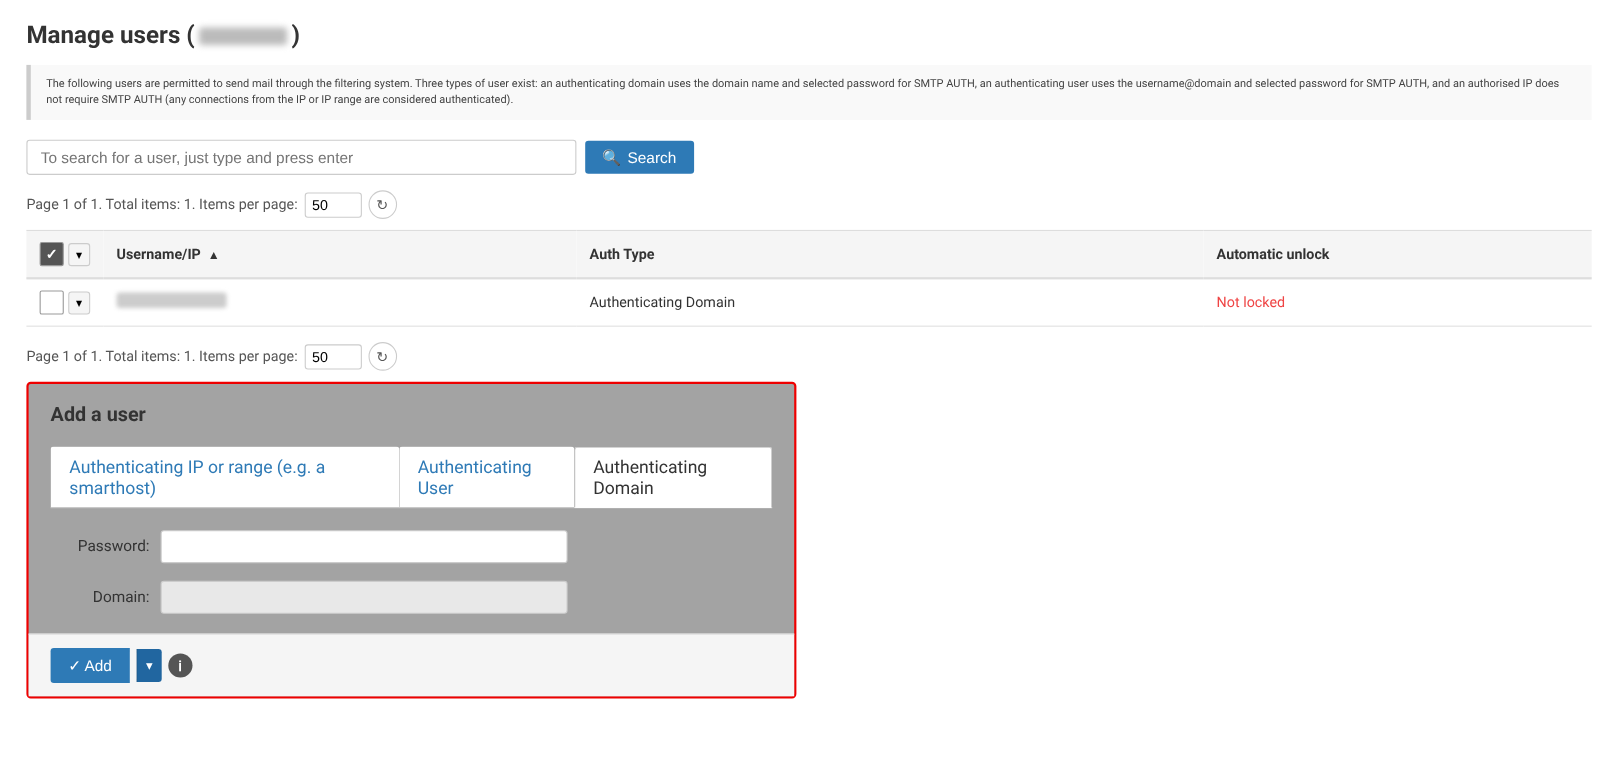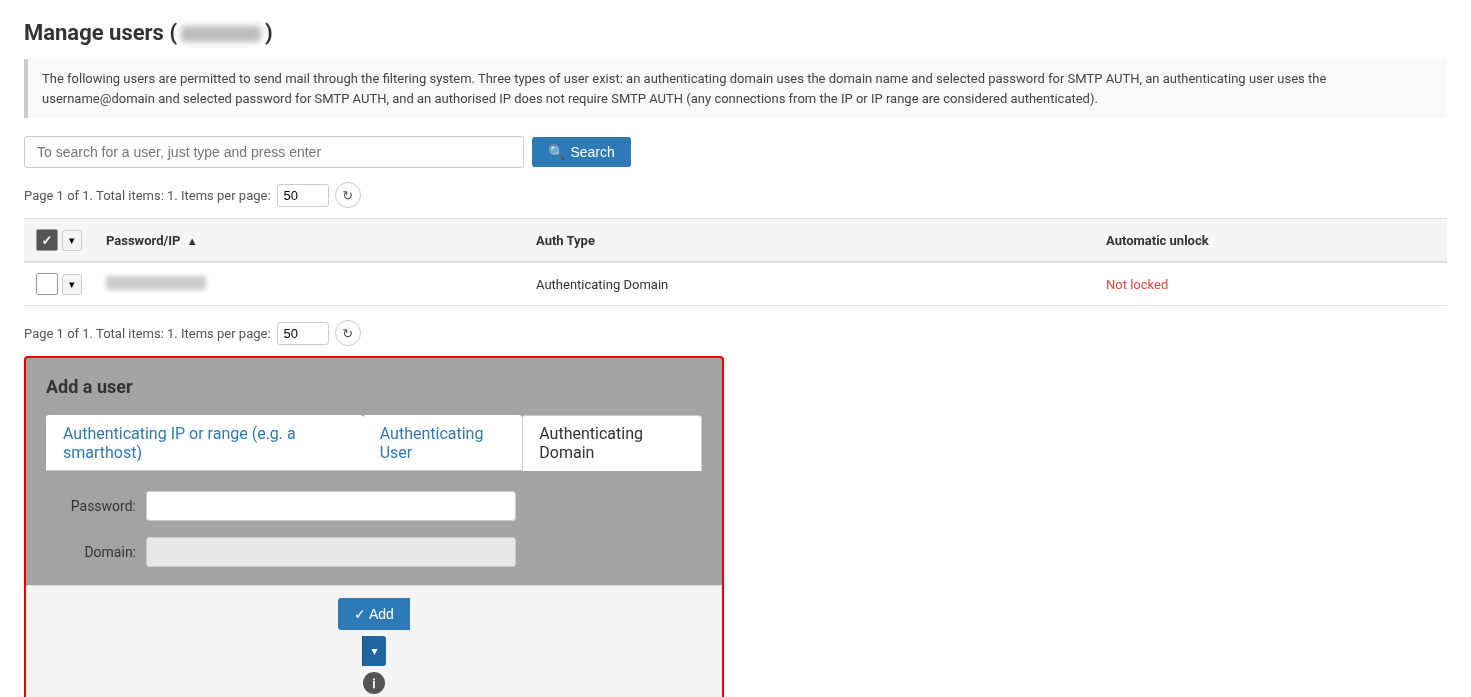--- a/index.html
+++ b/index.html
@@ -13,21 +13,21 @@
     h1 {
       font-size: 22px;
       font-weight: bold;
       margin-bottom: 14px;
     }
     .info-box {
       border-left: 4px solid #ccc;
       background: #f9f9f9;
       padding: 10px 14px;
       margin-bottom: 18px;
-      font-size: 13px;
+      font-size: 10px;
       color: #444;
       line-height: 1.5;
     }
     .search-row {
       display: flex;
       align-items: center;
       gap: 8px;
       margin-bottom: 14px;
     }
     .search-input {
@@ -208,21 +208,20 @@
       color: #999;
     }
     .add-user-footer {
       background: #f5f5f5;
       margin: 18px -20px 0 -20px;
       padding: 12px 20px;
       display: flex;
       align-items: center;
       gap: 6px;
       border-top: 1px solid #ddd;
-      flex-direction: column;
     }
     .add-btn {
       background: #2e7ab6;
       color: #fff;
       border: none;
       border-radius: 3px 0 0 3px;
       padding: 8px 16px;
       font-size: 14px;
       cursor: pointer;
       display: flex;
@@ -282,21 +281,21 @@
 <table>
   <thead>
     <tr>
       <th class="th-check-col">
         <div class="checkbox-cell">
           <span class="check-icon checked">✓</span>
           <button class="dropdown-btn">▾</button>
         </div>
       </th>
       <th class="th-username">
-        <span>Password/IP</span>
+        <span>Username/IP</span>
         <span class="sort-arrow">▲</span>
       </th>
       <th class="th-authtype">
         <span>Auth Type</span>
       </th>
       <th>
         <span>Automatic unlock</span>
       </th>
     </tr>
   </thead>

